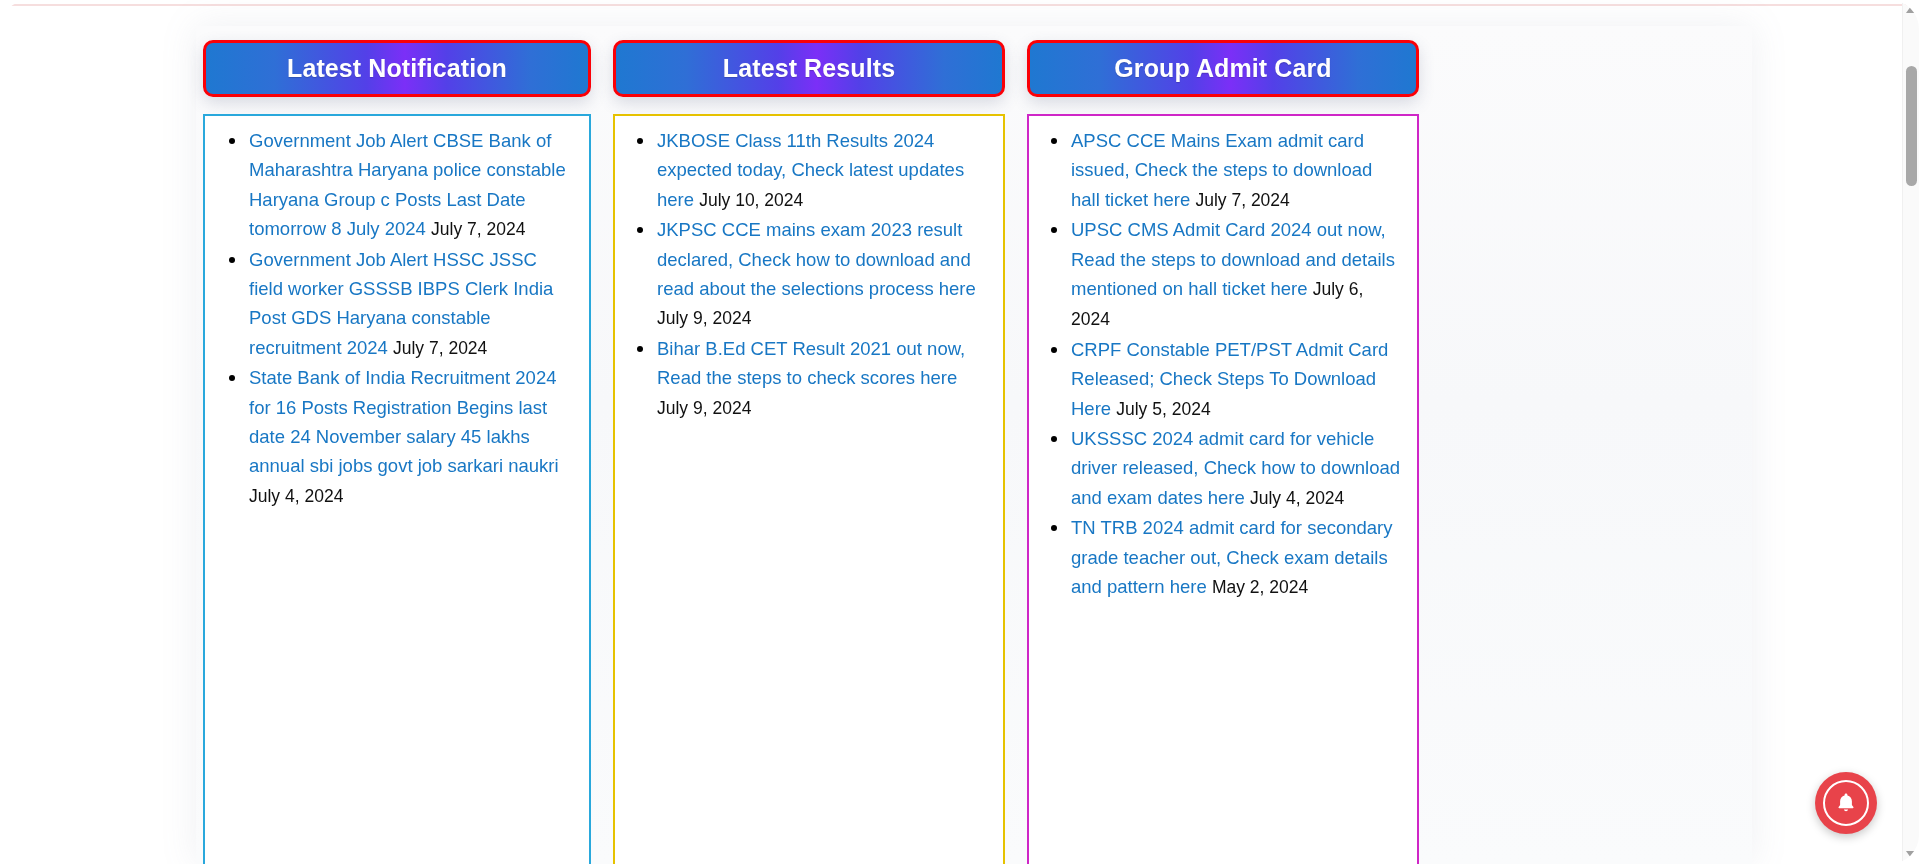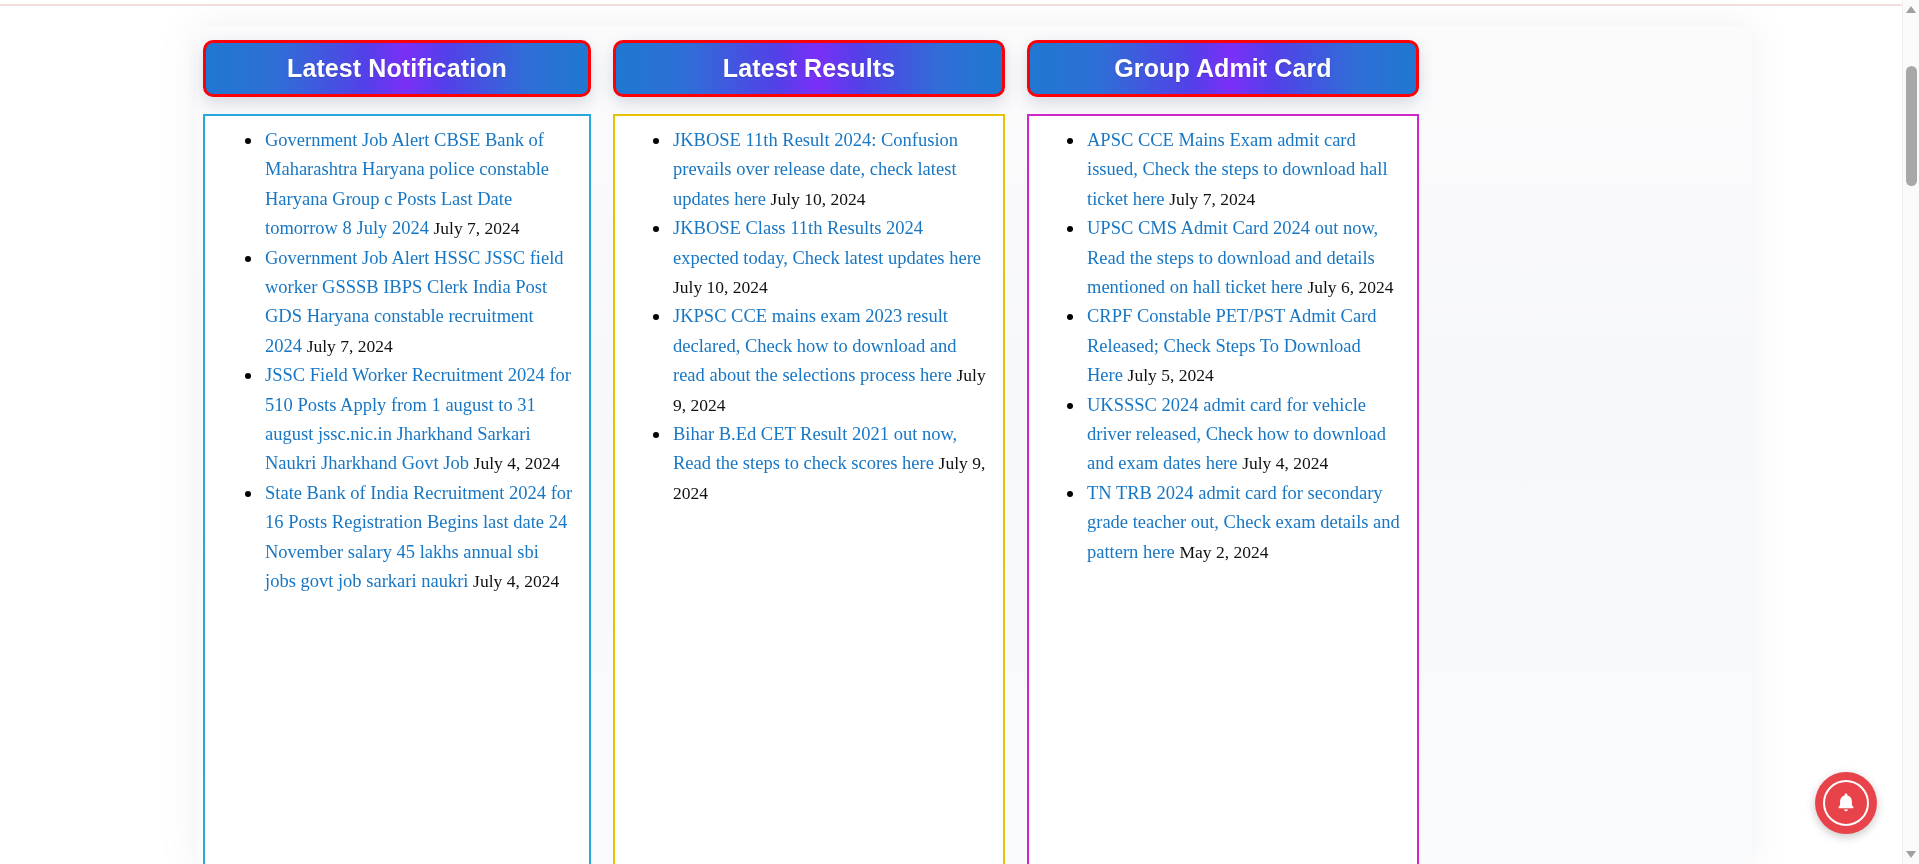--- a/index.html
+++ b/index.html
@@ -13,20 +13,21 @@
     background: #ffffff;
     font-family: "Liberation Sans", sans-serif;
   }
 
   .page {
     position: relative;
     width: 1919px;
     height: 864px;
     background: #ffffff;
     overflow: hidden;
+    border-radius: 29px;
   }
 
   
   .top-rule {
     position: absolute;
     top: 4px;
     left: 0;
     width: 1919px;
     height: 2px;
     background: #f6dede;
@@ -108,26 +109,25 @@
   .col-box.box-yellow { border-color: #e6c200; }
   .col-box.box-magenta { border-color: #cf26c7; }
 
   .news-list {
     list-style: none;
     margin: 0;
     padding: 0 6px 0 34px;
   }
   .news-item {
     position: relative;
-    margin: 0 0 0 16px;
+    margin: 0 0 0 0;
     padding: 0;
     font-size: 18.5px;
     line-height: 29.4px;
     color: #111111;
-    font-family: Liberation Serif, serif;
   }
   .news-item::before {
     content: "";
     position: absolute;
     left: -20px;
     top: 12px;
     width: 6px;
     height: 6px;
     border-radius: 50%;
     background: #000000;
@@ -231,41 +231,33 @@
         <ul class="news-list">
           <li class="news-item">
             <a class="news-link">Government Job Alert CBSE Bank of Maharashtra Haryana police constable Haryana Group c Posts Last Date tomorrow 8 July 2024 </a>
             <span class="news-date">July 7, 2024</span>
           </li>
           <li class="news-item">
             <a class="news-link">Government Job Alert HSSC JSSC field worker GSSSB IBPS Clerk India Post GDS Haryana constable recruitment 2024 </a>
             <span class="news-date">July 7, 2024</span>
           </li>
           <li class="news-item">
-            <a class="news-link">JSSC Field Worker Recruitment 2024 for 510 Posts Apply from 1 august to 31 august jssc.nic.in Jharkhand Sarkari Naukri Jharkhand Govt Job </a>
-            <span class="news-date">July 4, 2024</span>
-          </li>
-          <li class="news-item">
             <a class="news-link">State Bank of India Recruitment 2024 for 16 Posts Registration Begins last date 24 November salary 45 lakhs annual sbi jobs govt job sarkari naukri </a>
             <span class="news-date">July 4, 2024</span>
           </li>
         </ul>
       </div>
     </div>
 
     <div class="column col-wide">
       <div class="col-header">
         <span class="col-header-title">Latest Results</span>
       </div>
       <div class="col-box box-yellow">
         <ul class="news-list">
-          <li class="news-item">
-            <a class="news-link">JKBOSE 11th Result 2024: Confusion prevails over release date, check latest updates here </a>
-            <span class="news-date">July 10, 2024</span>
-          </li>
           <li class="news-item">
             <a class="news-link">JKBOSE Class 11th Results 2024 expected today, Check latest updates here </a>
             <span class="news-date">July 10, 2024</span>
           </li>
           <li class="news-item">
             <a class="news-link">JKPSC CCE mains exam 2023 result declared, Check how to download and read about the selections process here </a>
             <span class="news-date">July 9, 2024</span>
           </li>
           <li class="news-item">
             <a class="news-link">Bihar B.Ed CET Result 2021 out now, Read the steps to check scores here </a>

